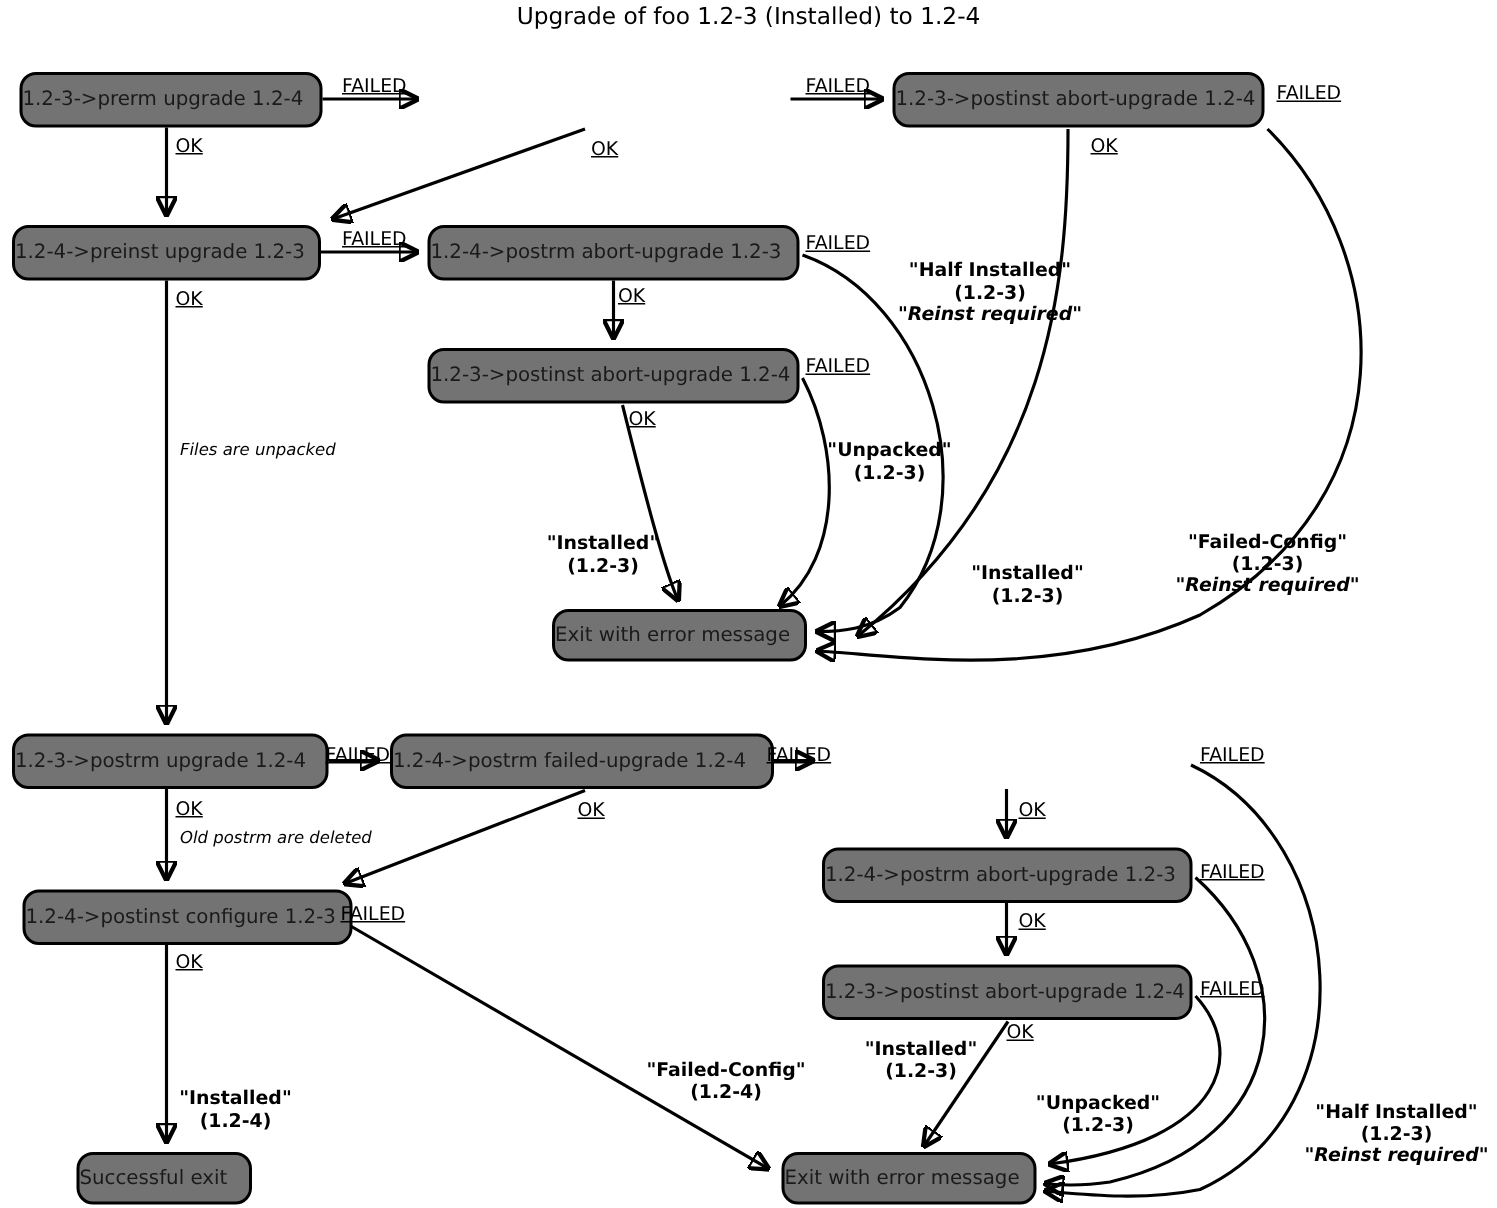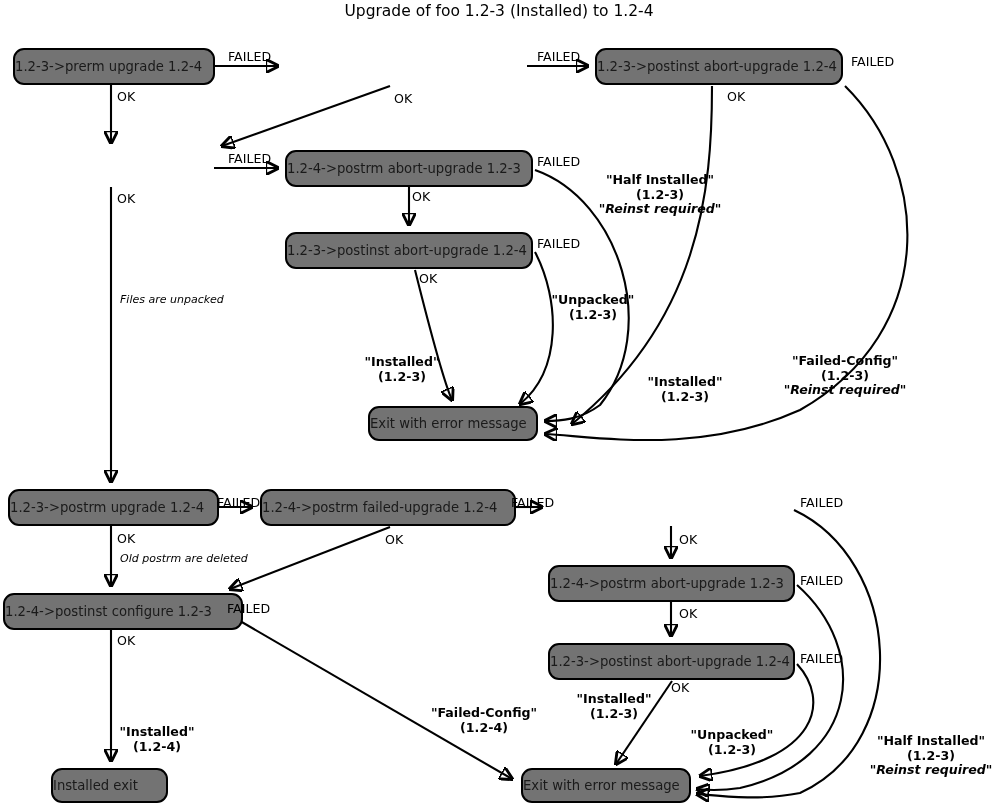--- a/index.html
+++ b/index.html
@@ -42,21 +42,21 @@
     z-index: 5;
   }
   .edge-label {
     position: absolute;
     font-size: 12.6px;
     color: #000;
     white-space: nowrap;
     z-index: 6;
     background: transparent;
   }
-  .edge-label.plain { font-weight: normal; }
+  .edge-label.plain { font-weight: normal; text-decoration: underline; }
   .edge-label.state {
     font-weight: bold;
     text-align: center;
     line-height: 1.16;
   }
   .edge-label.note {
     font-style: italic;
     font-size: 11px;
   }
   .edge-label .reinst {
@@ -137,20 +137,23 @@
 
   <div class="node" style="left:13px; top:48px; width:202px; height:37px;">
     <span>1.2-3-&gt;prerm upgrade 1.2-4</span>
   </div>
 
 
   <div class="node" style="left:595px; top:48px; width:248px; height:37px;">
     <span>1.2-3-&gt;postinst abort-upgrade 1.2-4</span>
   </div>
 
+  <div class="node" style="left:8px; top:150px; width:206px; height:37px;">
+    <span>1.2-4-&gt;preinst upgrade 1.2-3</span>
+  </div>
 
   <div class="node" style="left:285px; top:150px; width:248px; height:37px;">
     <span>1.2-4-&gt;postrm abort-upgrade 1.2-3</span>
   </div>
 
   <div class="node" style="left:285px; top:232px; width:248px; height:37px;">
     <span>1.2-3-&gt;postinst abort-upgrade 1.2-4</span>
   </div>
 
   <div class="node" style="left:368px; top:406px; width:170px; height:35px;">
@@ -159,34 +162,34 @@
 
   <div class="node" style="left:8px; top:489px; width:211px; height:37px;">
     <span>1.2-3-&gt;postrm upgrade 1.2-4</span>
   </div>
 
   <div class="node" style="left:260px; top:489px; width:256px; height:37px;">
     <span>1.2-4-&gt;postrm failed-upgrade 1.2-4</span>
   </div>
 
 
-  <div class="node" style="left:3px; top:593px; width:240px; height:37px;">
+  <div class="node" style="left:15px; top:593px; width:220px; height:37px;">
     <span>1.2-4-&gt;postinst configure 1.2-3</span>
   </div>
 
   <div class="node" style="left:548px; top:565px; width:247px; height:37px;">
     <span>1.2-4-&gt;postrm abort-upgrade 1.2-3</span>
   </div>
 
   <div class="node" style="left:548px; top:643px; width:247px; height:37px;">
     <span>1.2-3-&gt;postinst abort-upgrade 1.2-4</span>
   </div>
 
   <div class="node" style="left:51px; top:768px; width:117px; height:35px;">
-    <span>Installed exit</span>
+    <span>Successful exit</span>
   </div>
 
   <div class="node" style="left:521px; top:768px; width:170px; height:35px;">
     <span>Exit with error message</span>
   </div>
 
   <div class="edge-label plain" style="left:228px; top:49px;">FAILED</div>
   <div class="edge-label plain" style="left:537px; top:49px;">FAILED</div>
   <div class="edge-label plain" style="left:851px; top:54px;">FAILED</div>
   <div class="edge-label plain" style="left:117px; top:89px;">OK</div>

